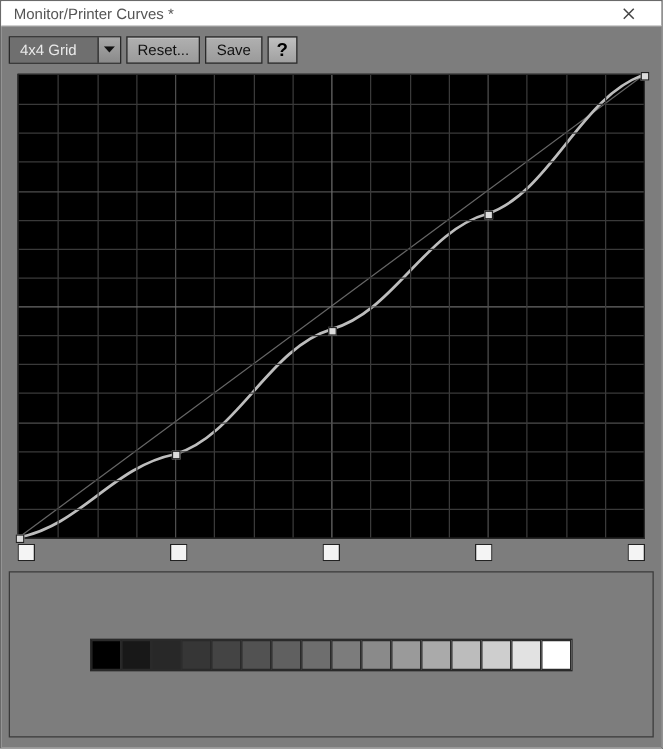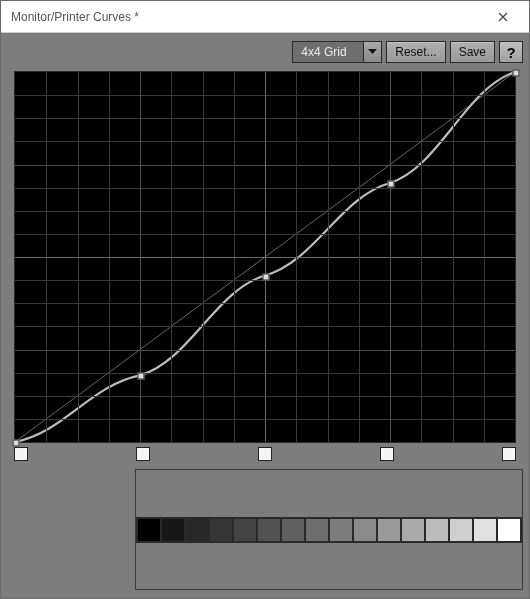--- a/index.html
+++ b/index.html
@@ -4,38 +4,38 @@
 <style>
   * { box-sizing: border-box; margin: 0; padding: 0; }
   html, body { width: 530px; height: 599px; overflow: hidden; font-family: "Segoe UI", Tahoma, sans-serif; font-size: 12px; }
   .window {
     width: 530px; height: 599px;
     background: #ffffff;
     border: 1px solid #6a6a6a;
     display: flex; flex-direction: column;
   }
   .titlebar {
-    height: 32px;
+    height: 20px;
     background: #ffffff;
     display: flex; align-items: center;
     padding: 0 6px 0 10px;
     color: #555;
     border-bottom: 1px solid #d0d0d0;
   }
   .titlebar .title { flex: 1; font-size: 12px; }
   .titlebar .close {
     width: 40px; height: 26px;
     display: flex; align-items: center; justify-content: center;
     color: #555; cursor: pointer;
   }
   .client {
     flex: 1;
     background: #7d7d7d;
     padding: 6px 6px 8px 6px;
-    display: flex; flex-direction: column; align-items: flex-end;
+    display: flex; flex-direction: column;
   }
   .toolbar {
     display: flex; align-items: center; gap: 4px;
     height: 26px;
   }
   .dropdown {
     display: inline-flex; align-items: stretch;
     height: 22px;
     background: #6f6f6f;
     border: 1px solid #2a2a2a;

